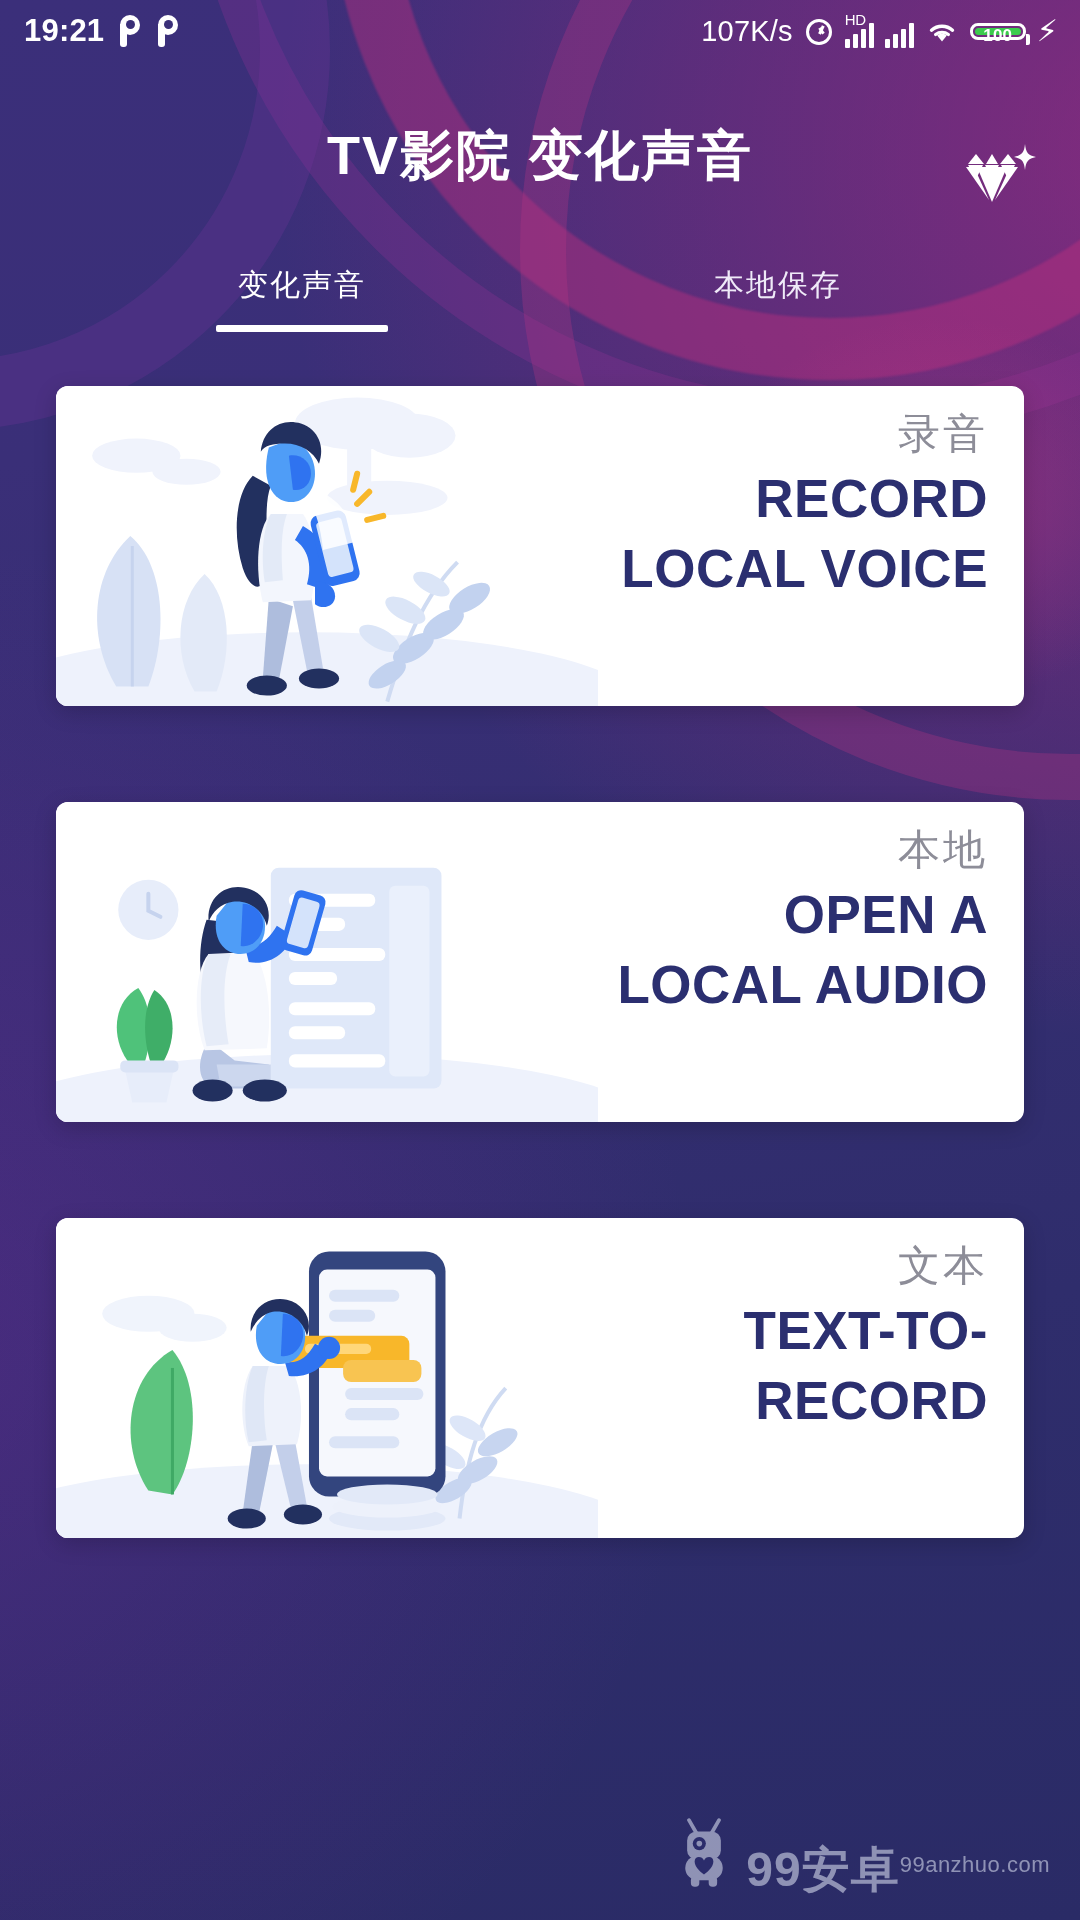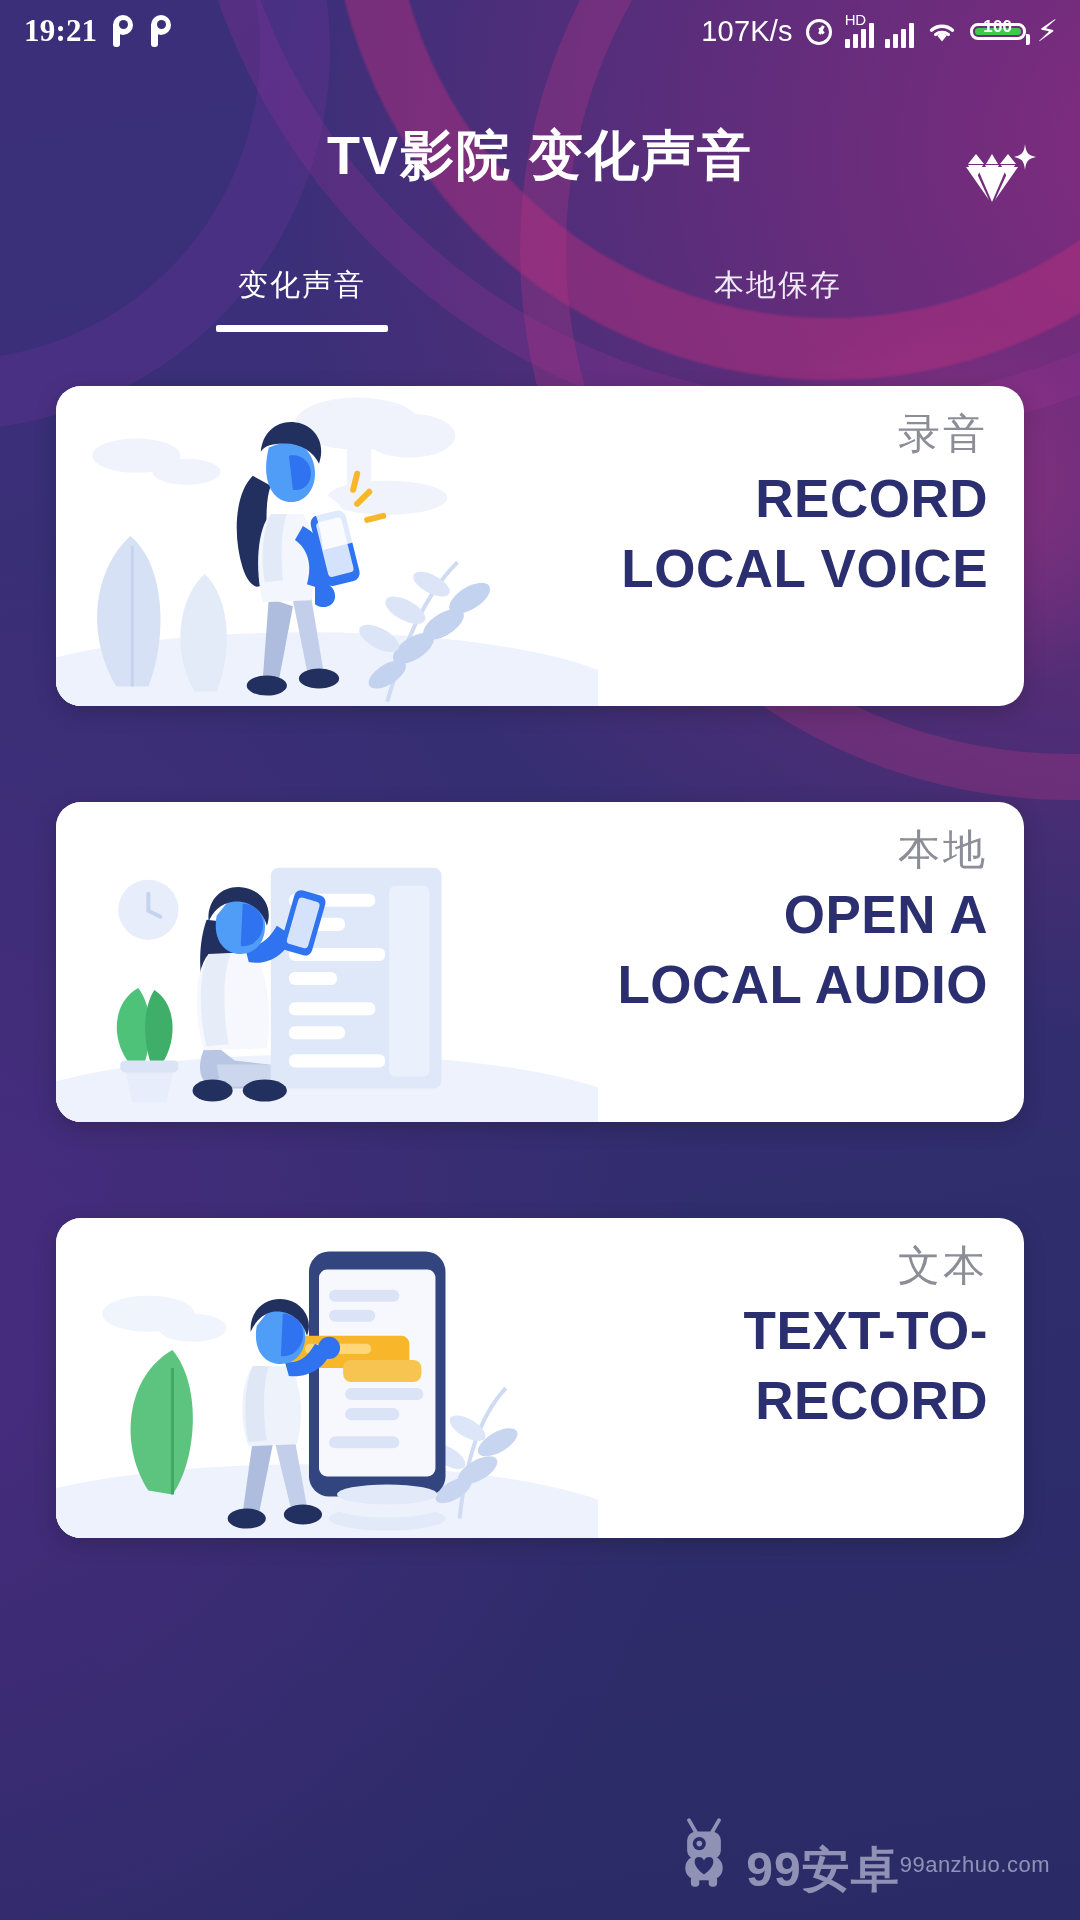--- a/index.html
+++ b/index.html
@@ -51,21 +51,21 @@
   
   #statusbar {
     position:relative; z-index:6;
     height:62px; width:100%;
     display:flex; align-items:center;
     padding:0 22px 0 24px;
     color:#fff;
     font-size:31px; font-weight:bold;
     letter-spacing:.2px;
   }
-  #statusbar .left { display:flex; align-items:center; gap:14px;font-family:Liberation Serif, serif; }
+  #statusbar .left { display:flex; align-items:center; gap:14px; }
   #statusbar .right { margin-left:auto; display:flex; align-items:center; gap:11px; }
   .sb-time { font-size:31px; font-weight:bold; }
   .pin-ico {
     display:inline-block; width:24px; height:32px; position:relative;
   }
   .pin-ico::before {
     content:""; position:absolute; left:2px; top:0;
     width:20px; height:20px; border-radius:50%;
     background:#fff;
   }
@@ -98,21 +98,21 @@
   }
   .bars { display:flex; align-items:flex-end; gap:3px; height:26px; margin-top:8px; }
   .bars i { display:block; width:5px; background:#fff; border-radius:1px; }
   .bars i:nth-child(1){height:9px}
   .bars i:nth-child(2){height:14px}
   .bars i:nth-child(3){height:19px}
   .bars i:nth-child(4){height:25px}
   .wifi-ico { width:34px; height:28px; position:relative; }
   .batt {
     width:56px; height:17px; border:3px solid #fff; border-radius:8px;
-    position:relative; display:flex; align-items:flex-end; justify-content:center;
+    position:relative; display:flex; align-items:flex-start; justify-content:center;
   }
   .batt::after {
     content:""; position:absolute; right:-7px; top:8px;
     width:4px; height:11px; background:#fff; border-radius:0 2px 2px 0;
   }
   .batt-fill {
     position:absolute; inset:2px; border-radius:5px; background:#3ccb4d;
   }
   .batt-num {
     position:relative; z-index:2; color:#fff; font-size:17px; font-weight:bold;
@@ -158,21 +158,21 @@
     display:none;
   }
   .tab.active .underline { display:block; }
 
   
   #cards { position:relative; z-index:5; margin-top:54px; padding:0 56px; }
   .card {
     position:relative;
     height:320px;
     background:#ffffff;
-    border-radius:25px;
+    border-radius:12px;
     margin-bottom:96px;
     overflow:hidden;
     cursor:pointer;
     box-shadow:0 6px 22px rgba(0,0,0,.18);
   }
   .card:last-child { margin-bottom:0; }
   .card-art {
     position:absolute; left:0; top:0; bottom:0; width:56%;
     overflow:hidden;
   }

